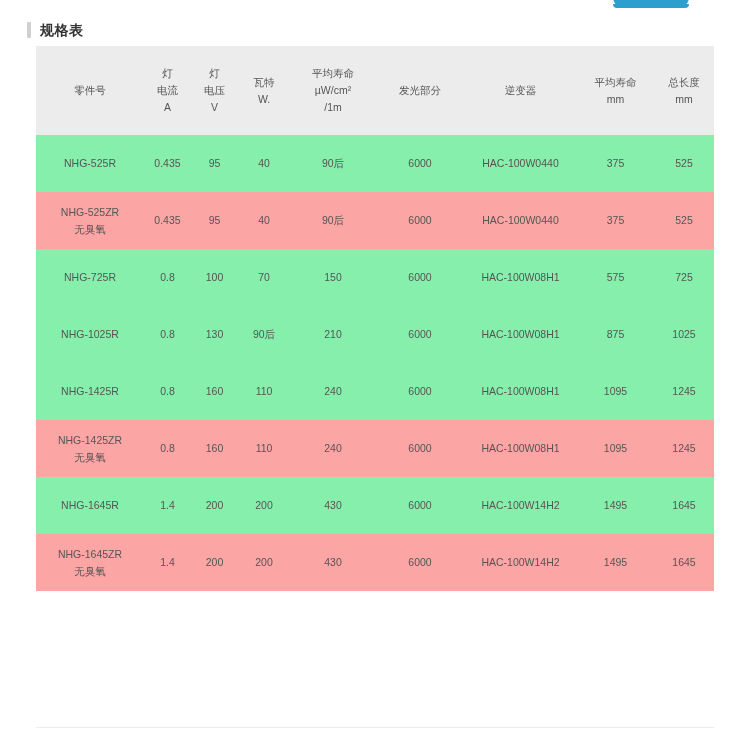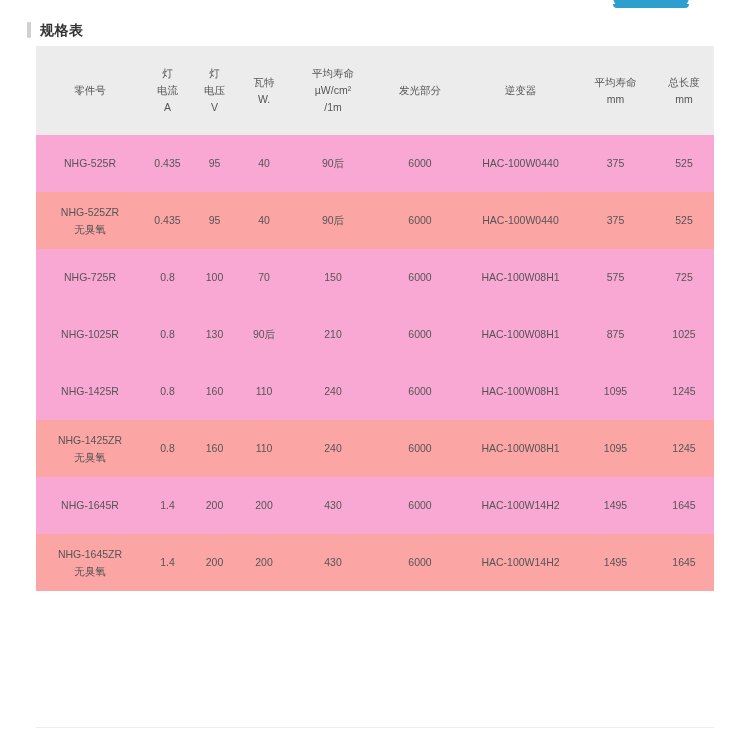--- a/index.html
+++ b/index.html
@@ -95,21 +95,21 @@
     color: #555555;
     text-align: center;
     vertical-align: middle;
     height: 57px;
     padding: 0 2px;
     line-height: 17px;
     border: none;
     white-space: nowrap;
   }
 
-  .spec-table tbody tr.row-odd td { background: #f9a8d4; }
+  .spec-table tbody tr.row-odd td { background: #86efac; }
   .spec-table tbody tr.row-even td { background: #fca5a5; }
 
   .cell-lines span { display: block; }
   .cell-lines span + span { }
 
   
   .bottom-sep {
     position: absolute;
     left: 36px;
     top: 727px;

